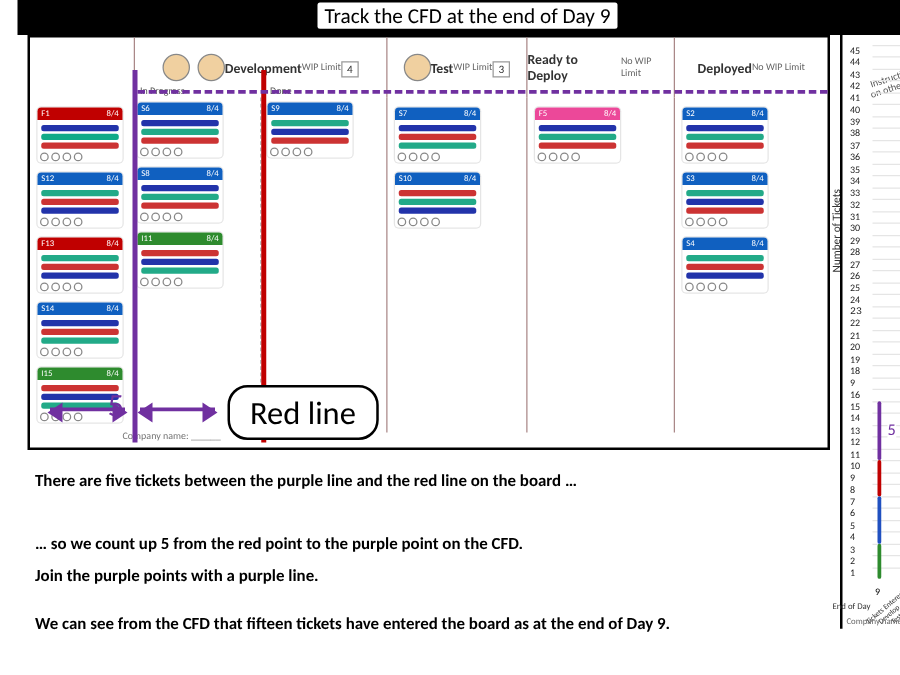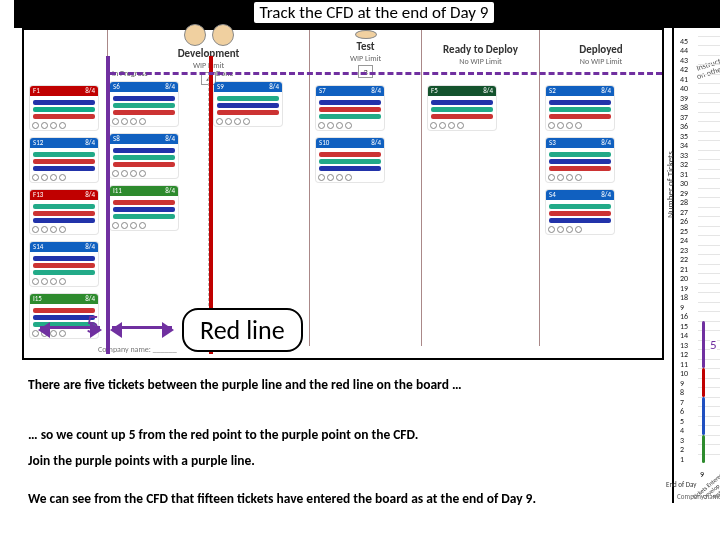--- a/index.html
+++ b/index.html
@@ -5,21 +5,21 @@
   * { box-sizing: border-box; margin: 0; padding: 0; }
   html, body { width: 720px; height: 540px; font-family: Calibri, Arial, sans-serif; background: #fff; overflow: hidden; }
   .slide { position: relative; width: 720px; height: 540px; margin-left: 14px; }
 
   .title-bar { position: absolute; left: 0; top: 0; width: 720px; height: 28px; background: #000; }
   .title-text { position: absolute; left: 0; top: 2px; width: 720px; text-align: center; color: #000; font-size: 17px; font-weight: 500; }
   .title-inner { display:inline-block; background:#fff; padding:0 6px; border-radius:2px; }
 
   .board-frame { position: absolute; left: 8px; top: 28px; width: 642px; height: 332px; border: 2px solid #000; background:#fff; }
   .col-headers { position: absolute; left: 0; top: 0; right: 0; height: 48px; display:flex; }
-  .col-headers .col { border-right:1px solid #a88; display:flex; flex-direction:column; align-items:center; justify-content:center; font-size:10px; color:#333; }
+  .col-headers .col { border-right:1px solid #a88; display:flex; flex-direction:row; align-items:center; justify-content:center; font-size:10px; color:#333; }
   .col-headers .col:last-child { border-right:none; }
   .col-headers .name { font-weight:bold; font-size:11px; }
   .col-headers .wip { font-size:8px; color:#666; }
   .col-headers .wipbox { border:1px solid #999; padding:0 4px; font-size:9px; margin-top:2px; }
   .avatar { width:22px; height:22px; border-radius:50%; background:#f0d0a0; border:1px solid #888; margin-bottom:1px; }
   .col-headers .pair { display:flex; gap:6px; align-items:center; }
 
   .board-body { position:absolute; left:0; top:48px; right:0; bottom:12px; display:flex; }
   .board-body .lane { border-right:1px solid #a88; position:relative; padding:4px; }
   .board-body .lane:last-child { border-right:none; }
@@ -240,21 +240,21 @@
             </div><div class="rows">
               <div class="row" style="background:#c33"></div>
               <div class="row" style="background:#2a8"></div>
               <div class="row" style="background:#23a"></div>
             </div><div class="dots">
               <span class="dot"></span>
               <span class="dot"></span>
               <span class="dot"></span>
               <span class="dot"></span>
             </div></div></div>
-      <div class="lane" style="width:118px" id="lane-ready"><div class="ticket"><div class="hdr" style="background:#14532d">
+      <div class="lane" style="width:118px" id="lane-ready"><div class="ticket"><div class="hdr" style="background:#ec4899">
               <span>F5</span>
               <span>8/4</span>
             </div><div class="rows">
               <div class="row" style="background:#23a"></div>
               <div class="row" style="background:#2a8"></div>
               <div class="row" style="background:#c33"></div>
             </div><div class="dots">
               <span class="dot"></span>
               <span class="dot"></span>
               <span class="dot"></span>
@@ -335,21 +335,21 @@
         <span class="cfd-tick" style="top: 113.867px;">33</span>
         <span class="cfd-tick" style="top: 123.356px;">32</span>
         <span class="cfd-tick" style="top: 132.844px;">31</span>
         <span class="cfd-tick" style="top: 142.333px;">30</span>
         <span class="cfd-tick" style="top: 151.822px;">29</span>
         <span class="cfd-tick" style="top: 161.311px;">28</span>
         <span class="cfd-tick" style="top: 170.8px;">27</span>
         <span class="cfd-tick" style="top: 180.289px;">26</span>
         <span class="cfd-tick" style="top: 189.778px;">25</span>
         <span class="cfd-tick" style="top: 199.267px;">24</span>
-        <span class="cfd-tick" style="top: 208.756px;">23</span>
+        <span class="cfd-tick" style="top: 208.756px; font-family: Liberation Mono, monospace;">23</span>
         <span class="cfd-tick" style="top: 218.244px;">22</span>
         <span class="cfd-tick" style="top: 227.733px;">21</span>
         <span class="cfd-tick" style="top: 237.222px;">20</span>
         <span class="cfd-tick" style="top: 246.711px;">19</span>
         <span class="cfd-tick" style="top: 256.2px;">18</span>
         <span class="cfd-tick" style="top: 265.689px;">9</span>
         <span class="cfd-tick" style="top: 275.178px;">16</span>
         <span class="cfd-tick" style="top: 284.667px;">15</span>
         <span class="cfd-tick" style="top: 294.156px;">14</span>
         <span class="cfd-tick" style="top: 303.644px;">13</span>

